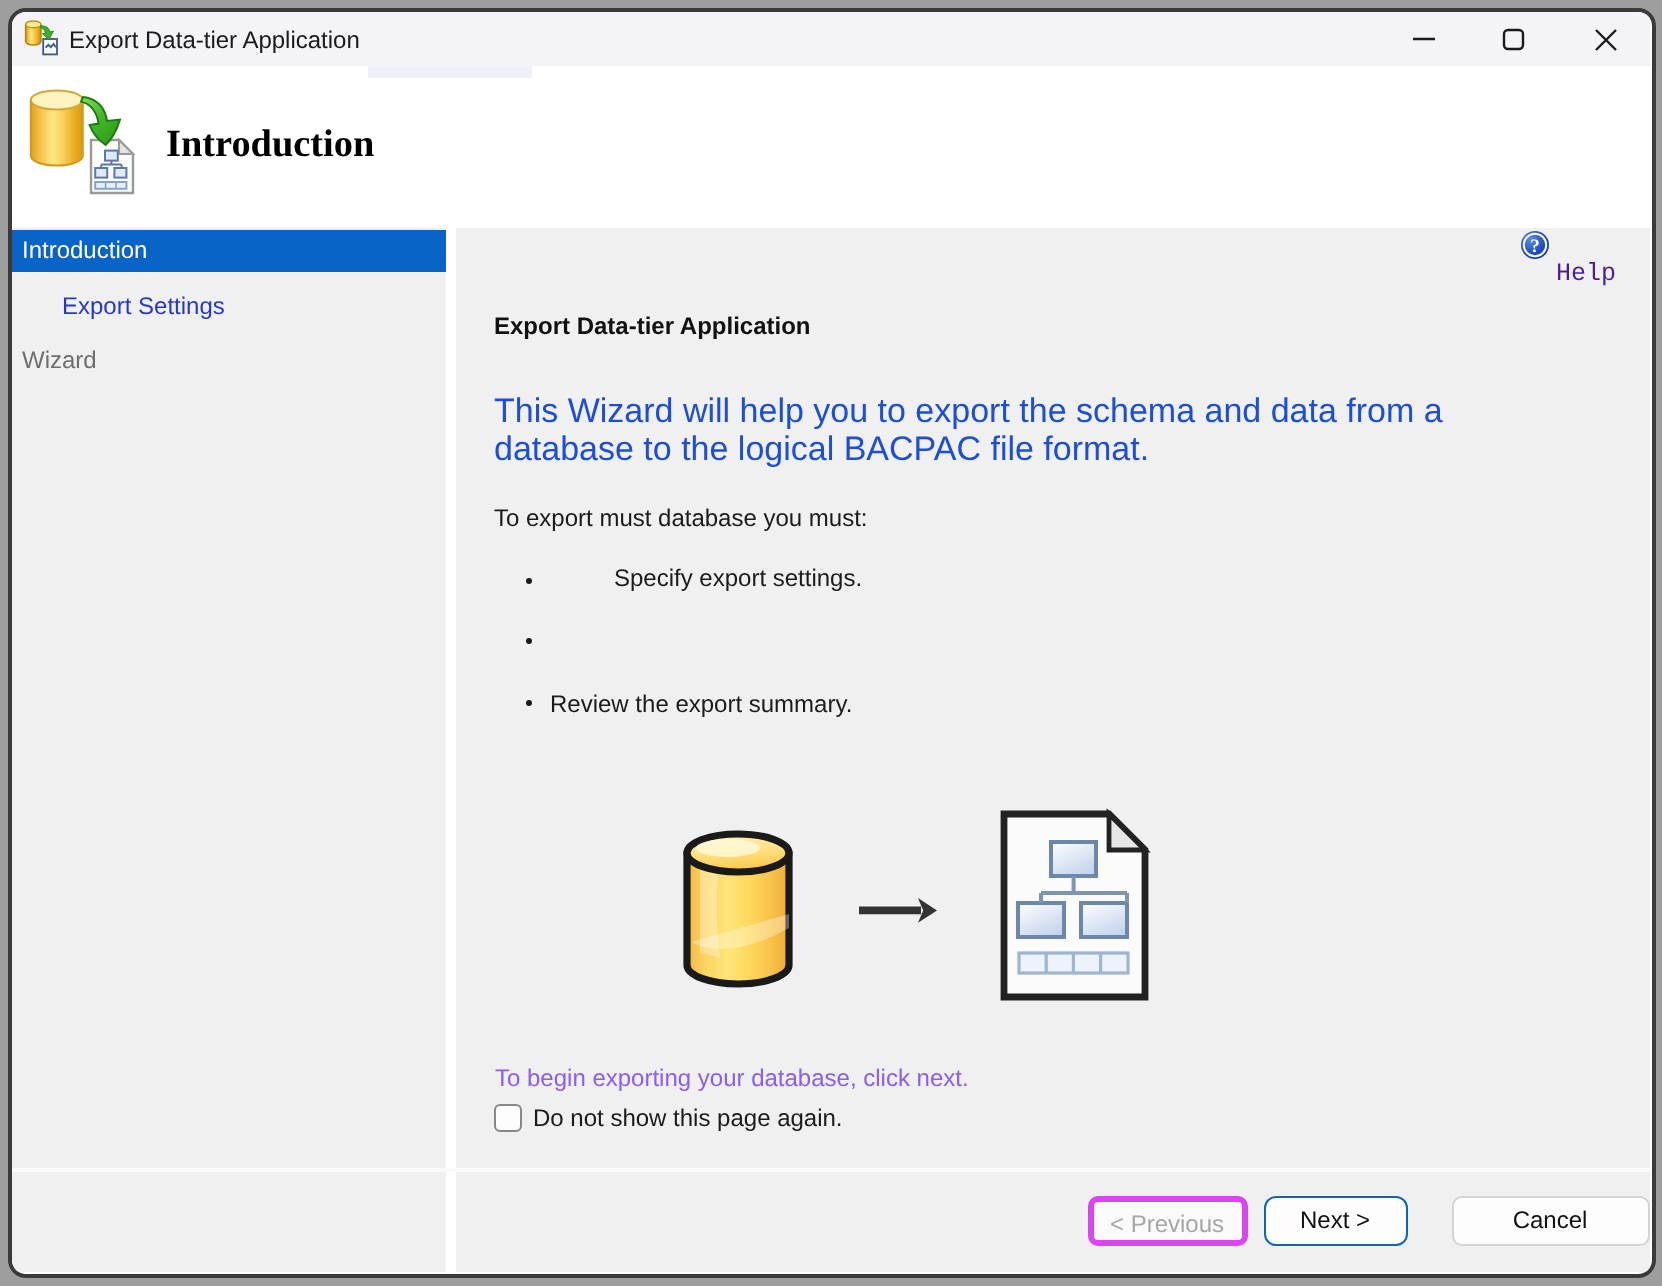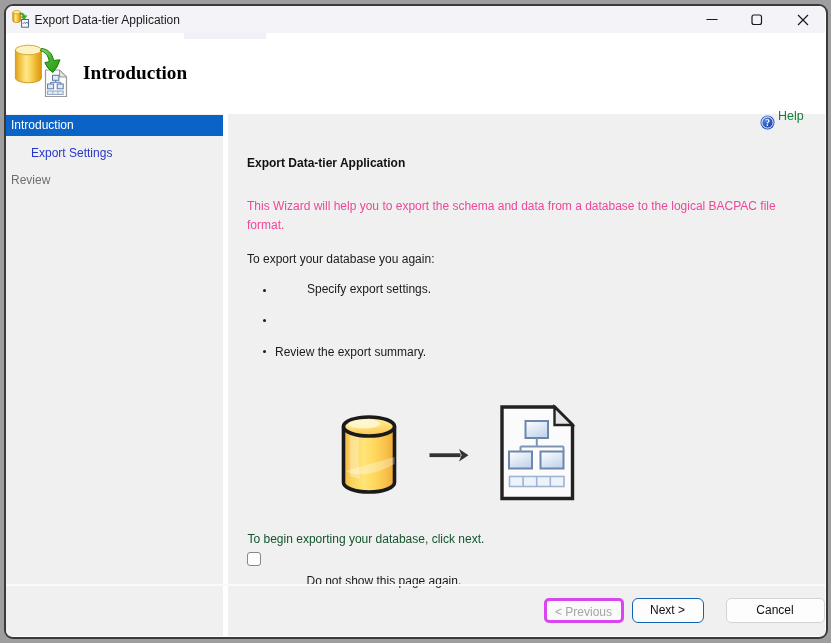--- a/index.html
+++ b/index.html
@@ -16,32 +16,32 @@
   #header { left:0; top:33px; width:819px; height:75px; background:#ffffff; }
   #intro-h { left:77px; top:56px; font-family:"Liberation Serif",serif; font-size:19.2px; font-weight:bold; color:#000; }
   #sidebar { left:0; top:108px; width:217px; height:522px; background:#f0f0f0; }
   #content { left:222px; top:108px; width:597px; height:522px; background:#f0f0f0; }
   .navrow { position:absolute; left:0; width:217px; height:21px; line-height:21px; padding-left:5px; font-size:12px; }
   #nav1 { top:109px; background:#0a63c6; color:#ffffff; }
   #nav2 { top:137px; color:#2638c6;margin-left:20px; }
   #nav3 { top:164px; color:#6e6e6e; }
   #nav4 { top:192px; color:#6e6e6e; }
   #helpbox { left:754px; top:109px; }
-  #helptext { left:772px; top:103px; font-size:12.5px; color:#15803d; }
+  #helptext { left:772px; top:124px; font-size:12.5px; color:#4c1d95;font-family:Liberation Mono, monospace; }
   #cheading { left:241px; top:149.8px; font-size:12px; font-weight:bold; color:#111; }
-  #cpara { left:241px; top:191px; width:545px; font-size:12px; color:#ec4899; line-height:18.5px; }
+  #cpara { left:241px; top:191px; width:545px; font-size:17px; color:#1d4ed8; line-height:18.5px; }
   #cmust { left:241px; top:245.5px; font-size:12px; color:#1b1b1b; }
   .bullet { position:absolute; font-size:12px; color:#1b1b1b; }
   .bdot { position:absolute; width:3px; height:3px; border-radius:50%; background:#1b1b1b; }
   #bl1 { left:269px; top:276px;margin-left:32px; } #bd1 { left:257px; top:282.5px; }
   #bl2 { left:269px; top:306.5px;margin-top:32px; } #bd2 { left:257px; top:313px; }
   #bl3 { left:269px; top:337px; } #bd3 { left:257px; top:343.5px; }
-  #begin { left:241.5px; top:525.5px; font-size:12px; color:#14532d; }
+  #begin { left:241.5px; top:525.5px; font-size:12px; color:#8b5cf6; }
   #chk { left:241px; top:546px; width:13.5px; height:13.5px; border:1px solid #878787; border-radius:3px; background:#fdfdfd; }
-  #chklabel { left:260.5px; top:568px; font-size:12px; color:#1b1b1b;margin-left:40px; }
+  #chklabel { left:260.5px; top:546px; font-size:12px; color:#1b1b1b; }
   #footsep { left:0px; top:578px; width:819px; height:1.5px; background:#fafafa; }
   .btn { position:absolute; top:591.5px; height:25px; border-radius:5px; font-size:12px; text-align:center; line-height:23px; }
   #btnprev { left:537.5px; width:80px; background:#fafafa; border:3px solid #d946ef; color:#a6a6a6; }
   #btnnext { left:625.5px; width:72px; background:#fdfdfd; border:1.6px solid #1165b5; color:#111; border-radius:6px; }
   #btncancel { left:719.5px; width:99px; background:#fdfdfd; border:1px solid #d4d4d4; color:#111; }
 </style>
 </head>
 <body>
 <div id="win">
   <div class="abs" id="titlebar"></div>
@@ -105,39 +105,39 @@
 
     <path d="M27.5 4.5 C33.5 5 38.5 9 39.5 16.5 L46 15.8 Q43.5 24 38.8 28.5 Q33 24.5 30.8 18.5 L35.3 17.8 C34.3 11.5 31.5 8 26.5 6.8 Z" fill="url(#hgreen)" stroke="#1f7a12" stroke-width="1"></path>
   </svg>
   <div class="abs" id="intro-h">Introduction</div>
 
   <div class="abs" id="sidebar"></div>
   <div class="abs" id="content"></div>
 
   <div class="abs navrow" id="nav1">Introduction</div>
   <div class="abs navrow" id="nav2">Export Settings</div>
-  <div class="abs navrow" id="nav3">Review</div>
+  <div class="abs navrow" id="nav3">Wizard</div>
 
   <svg class="abs" id="helpbox" width="15" height="15" viewBox="0 0 15 15">
     <defs>
         <radialGradient id="hg" cx="0.35" cy="0.3" r="0.9">
       <stop offset="0" stop-color="#5b8ae0"></stop>
           <stop offset="0.6" stop-color="#1d49b8"></stop>
           <stop offset="1" stop-color="#10309a"></stop>
     </radialGradient>
       </defs>
     <circle cx="7.5" cy="7.5" r="7" fill="url(#hg)"></circle>
     <circle cx="7.5" cy="7.5" r="5.6" fill="none" stroke="#ffffff" stroke-width="1"></circle>
     <text x="7.5" y="11" font-size="9.5" font-family="Liberation Serif,serif" font-weight="bold" fill="#fff" text-anchor="middle">?</text>
   </svg>
   <div class="abs" id="helptext">Help</div>
 
   <div class="abs" id="cheading">Export Data-tier Application</div>
   <div class="abs" id="cpara">This Wizard will help you to export the schema and data from a database to the logical BACPAC file format.</div>
-  <div class="abs" id="cmust">To export your database you again:</div>
+  <div class="abs" id="cmust">To export must database you must:</div>
   <div class="abs bdot" id="bd1"></div>
     <div class="bullet" id="bl1">Specify export settings.</div>
   <div class="abs bdot" id="bd2"></div>
     <div class="bullet" id="bl2">Review the export summary.</div>
   <div class="abs bdot" id="bd3"></div>
 
   <svg class="abs" style="left:332px;top:391.5px" width="246" height="106" viewBox="0 0 246 106">
     <defs>
       <linearGradient id="bcyl" x1="0" x2="1">
         <stop offset="0" stop-color="#f3b73e"></stop>

